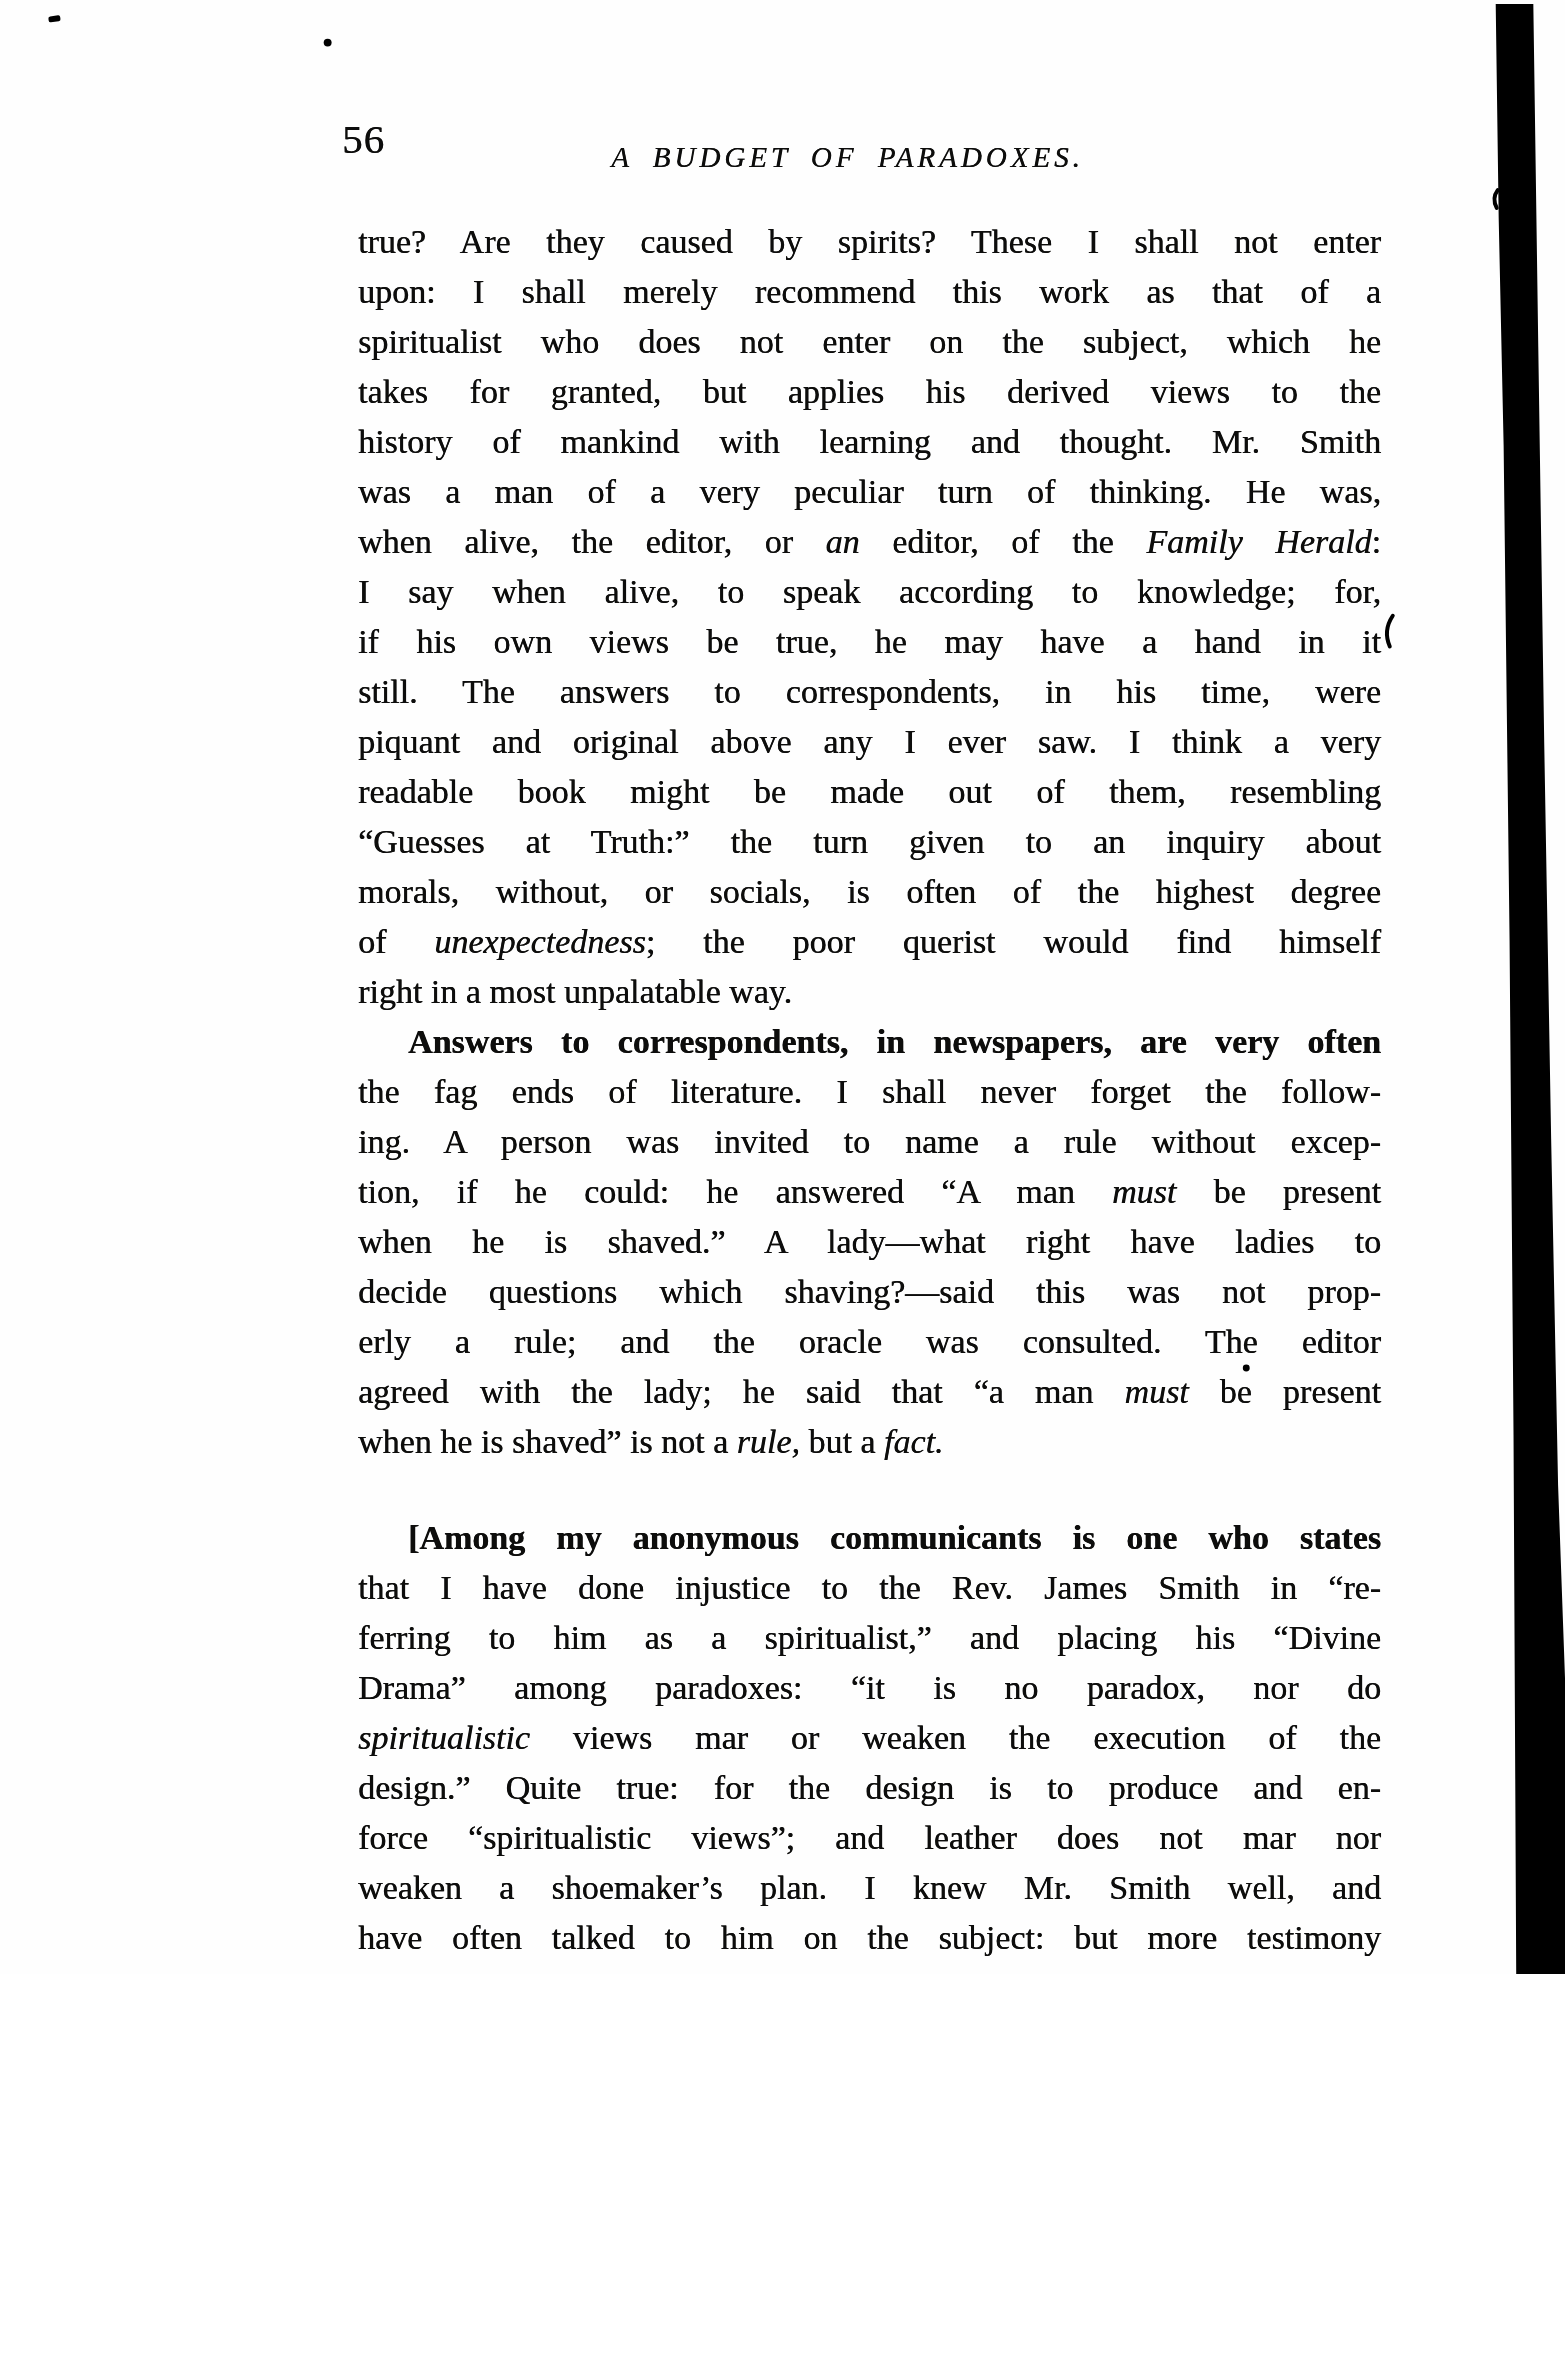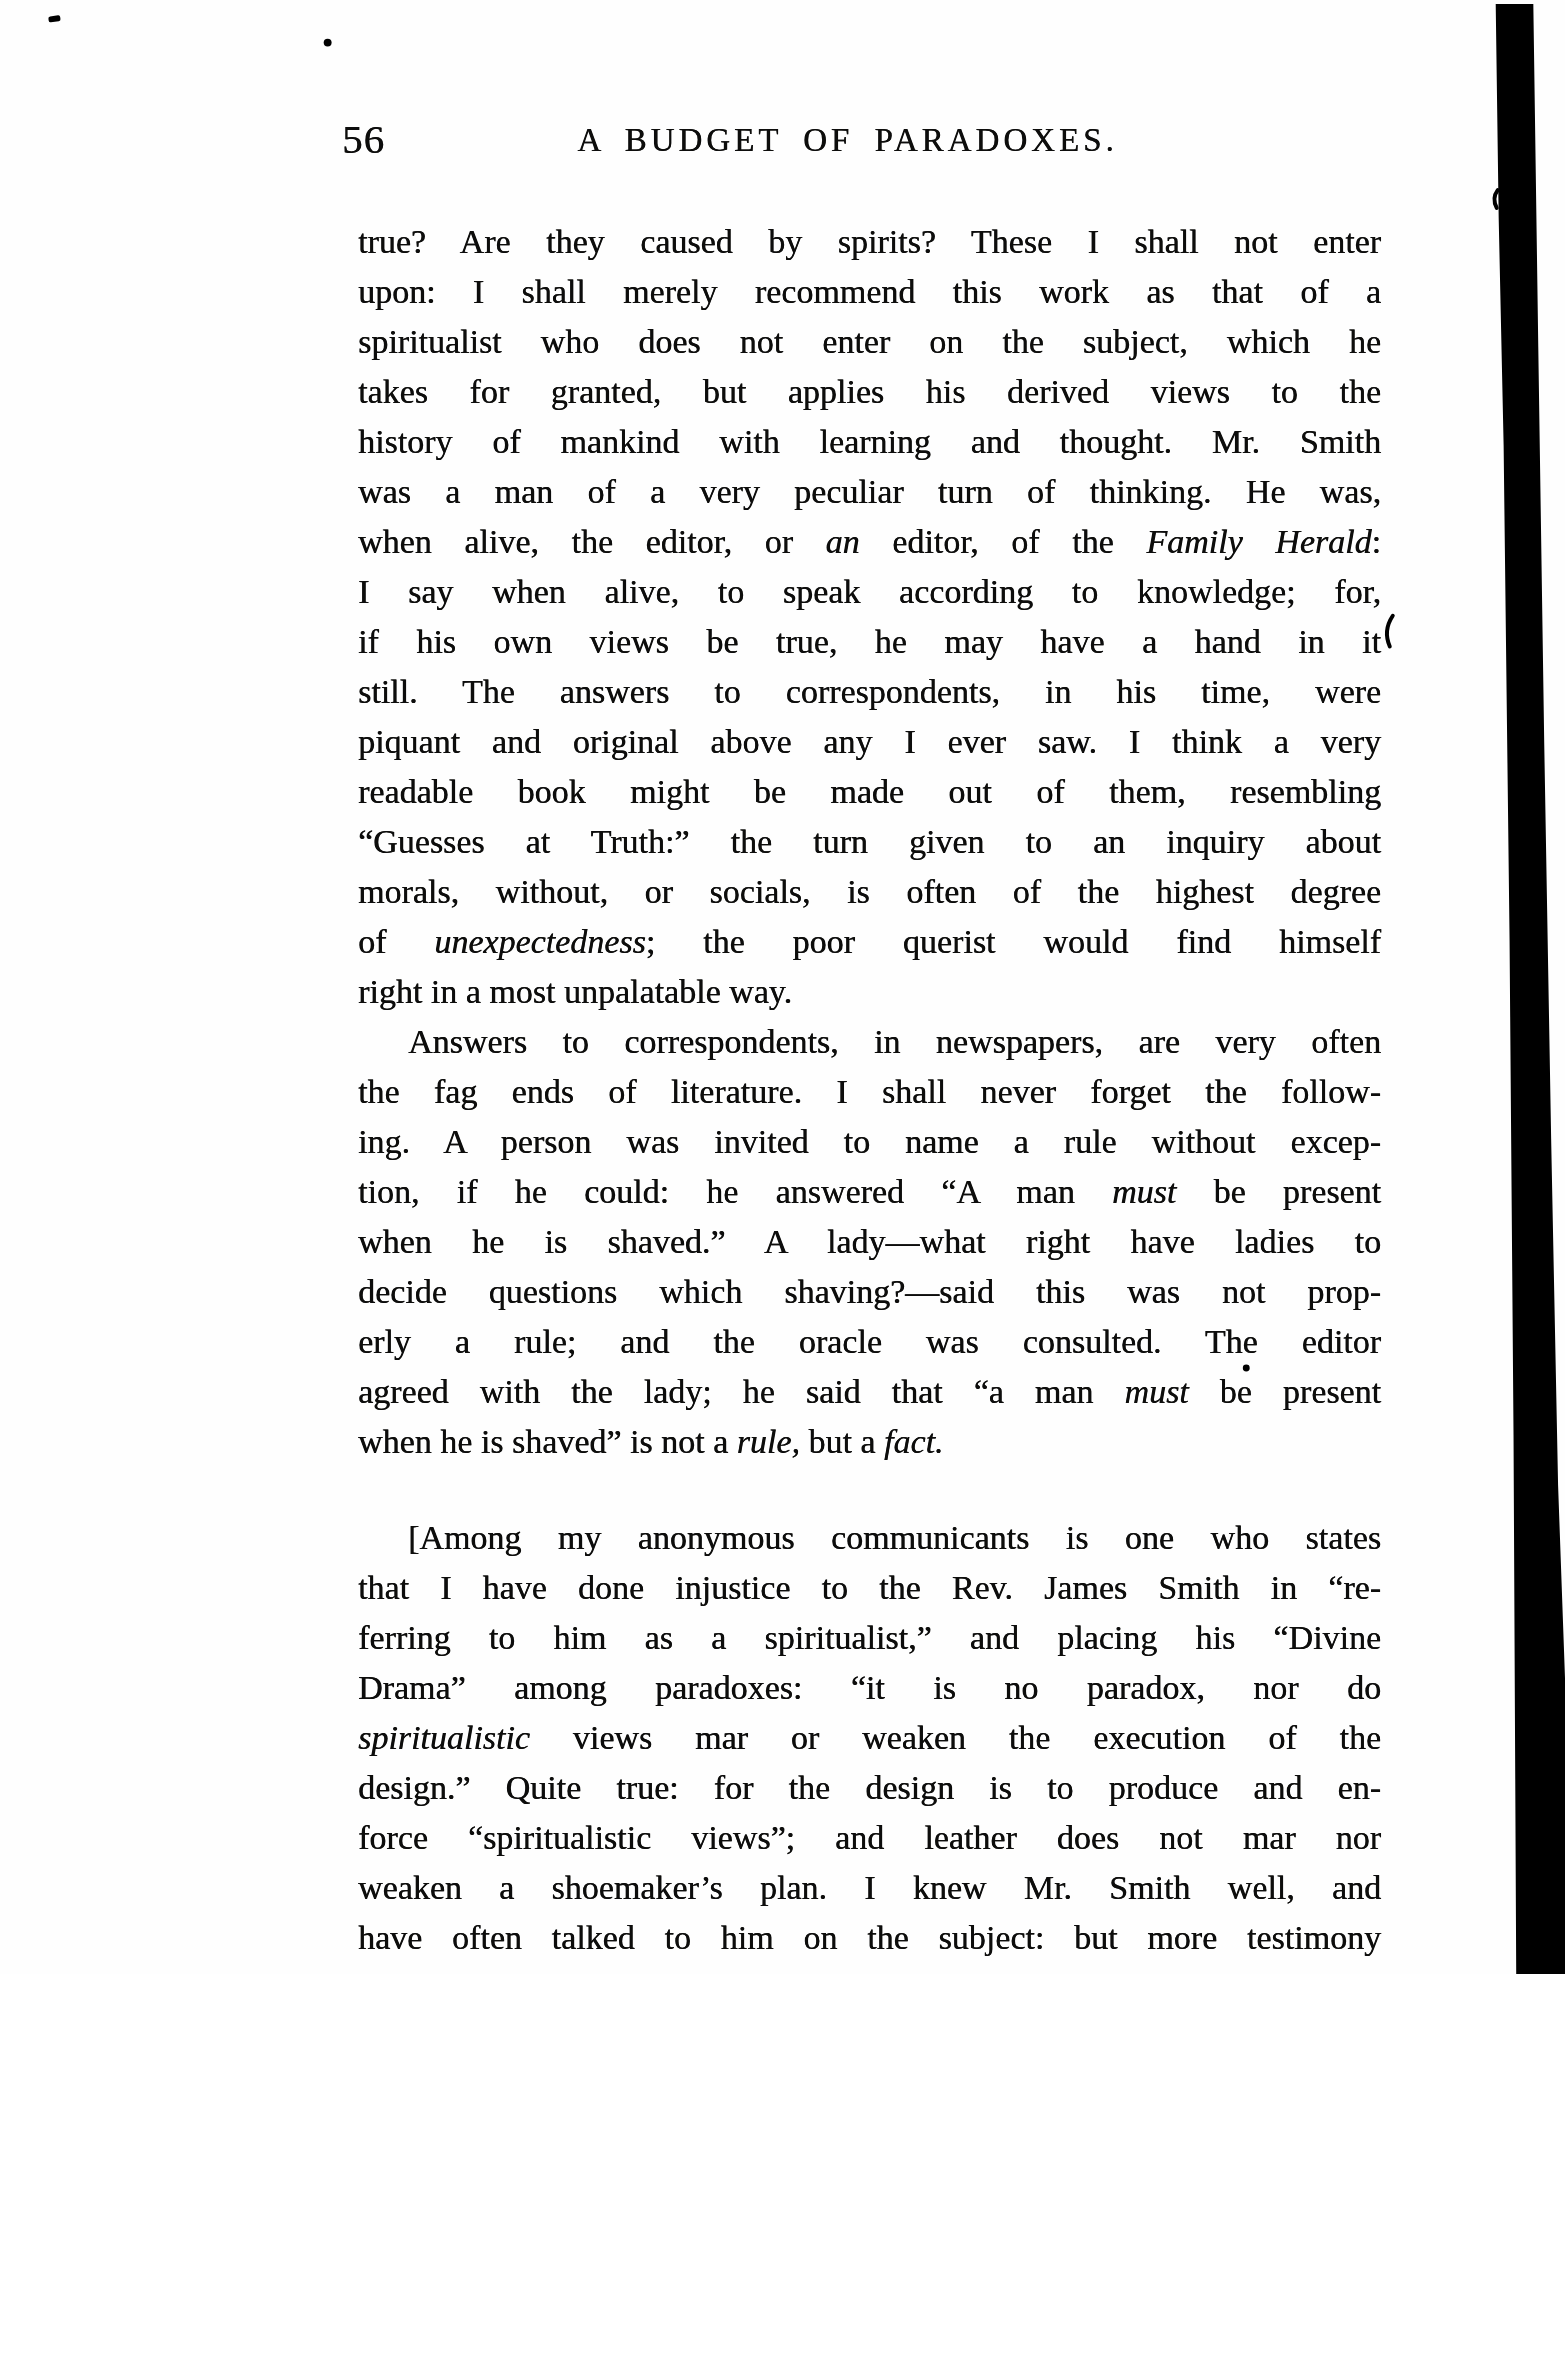--- a/index.html
+++ b/index.html
@@ -29,47 +29,48 @@
     left: -16px;
     top: 0;
     font-size: 41px;
     line-height: 41px;
     letter-spacing: 1px;
     text-shadow: 0.4px 0 0 currentColor;
   }
   #running-title {
     position: absolute;
     left: calc(50% - 22px);
-    top: 5px;
+    top: 22px;
     transform: translateX(-50%);
-    font-size: 33px;
+    font-size: 29px;
     line-height: 33px;
     letter-spacing: 4px;
     word-spacing: 9px;
     white-space: nowrap;
     text-shadow: 0.4px 0 0 currentColor;
+    font-style: italic;
   }
   
   #text-block {
     position: absolute;
     left: 358px;
     top: 217px;
     width: 1023px;
     font-size: 34px;
     line-height: 50px;
     text-shadow: 0.4px 0 0 currentColor;
   }
   .paragraph { margin: 0; }
   .paragraph.gap-before { margin-top: 46px; }
   .line {
     text-align: justify;
     text-align-last: justify;
   }
   .line.last { text-align-last: left; }
-  .line.indent { text-indent: 50px; }
+  .line.indent { text-indent: 50px; font-weight: bold; }
   .it { font-style: italic; }
   
   #artifacts {
     position: absolute;
     inset: 0;
     pointer-events: none;
   }
 </style>
 </head>
 <body>

